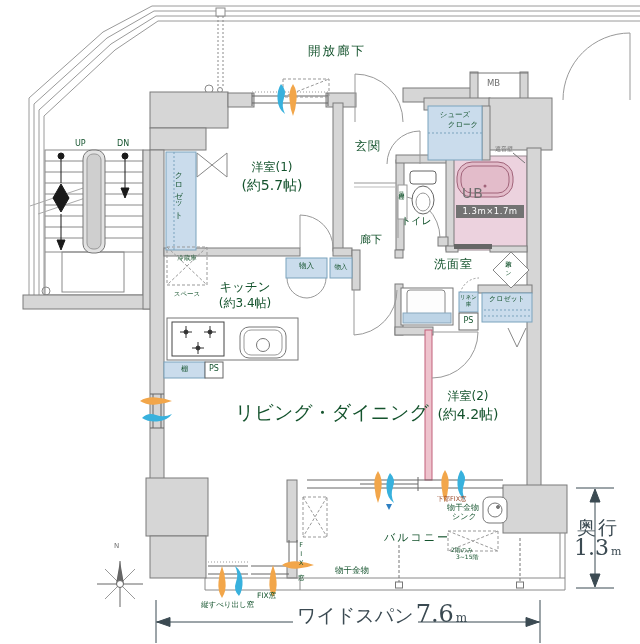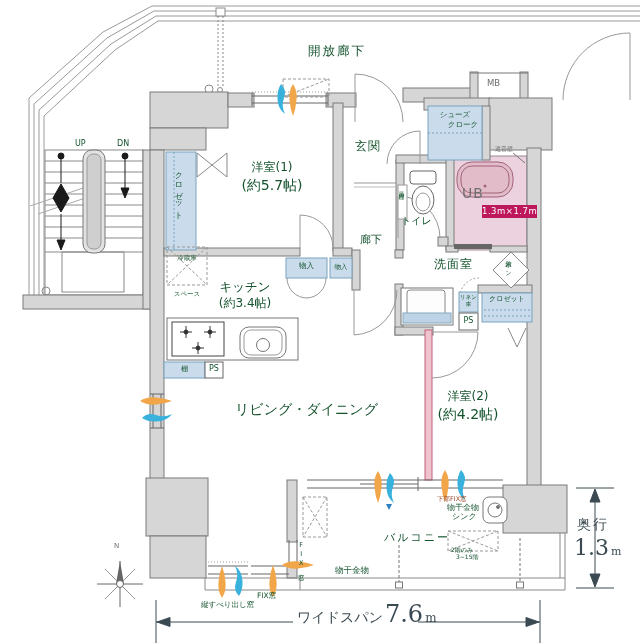--- a/index.html
+++ b/index.html
@@ -5,25 +5,25 @@
   html,body{margin:0;padding:0;background:#fff;}
   #plan{position:relative;width:640px;height:644px;background:#fff;overflow:hidden;
         font-family:"DejaVu Sans","Liberation Sans",sans-serif;color:#3a3a3a;}
   #plan svg{position:absolute;left:0;top:0;}
   .lbl{position:absolute;white-space:nowrap;line-height:1.1;color:#14532d;}
   .ctr{text-align:center;}
   .v{writing-mode:vertical-rl;text-orientation:upright;letter-spacing:1px;}
   .s6{font-size:6px;} .s65{font-size:6.5px;} .s7{font-size:7px;} .s75{font-size:7.5px;}
   .s8{font-size:8px;} .s85{font-size:8.5px;} .s10{font-size:10px;}
   .s11{font-size:11px;} .s115{font-size:14px;} .s12{font-size:12px;} .s125{font-size:12.5px;}
-  .s13{font-size:14px;} .s14{font-size:14px;}
+  .s13{font-size:19px;} .s14{font-size:14px;}
   .gray{color:#6e6e6e;} .brown{color:#9a4b2c;} .dim{color:#3b4a52;}
   .serif{font-family:"DejaVu Serif","Liberation Serif",serif;}
-  .badge{position:absolute;background:#be185d;color:#fff;text-align:center;
-         font-size:8.5px;line-height:13px;width:55px;height:13px;letter-spacing:0.5px;margin-left:26px;}
+  .badge{position:absolute;background:#737373;color:#fff;text-align:center;
+         font-size:8.5px;line-height:13px;width:68px;height:13px;letter-spacing:0.5px;}
   .dimrow{position:absolute;display:flex;align-items:baseline;gap:2px;}
 </style>
 </head>
 <body>
 
 <div id="plan">
 
 <svg width="640" height="644" viewBox="0 0 640 644">
   <defs>
     <path id="flame" d="M0,0 Q4.5,7 3.5,16 Q2.8,25 0,32 Q-2.8,25 -3.5,16 Q-4.5,7 0,0"></path>

